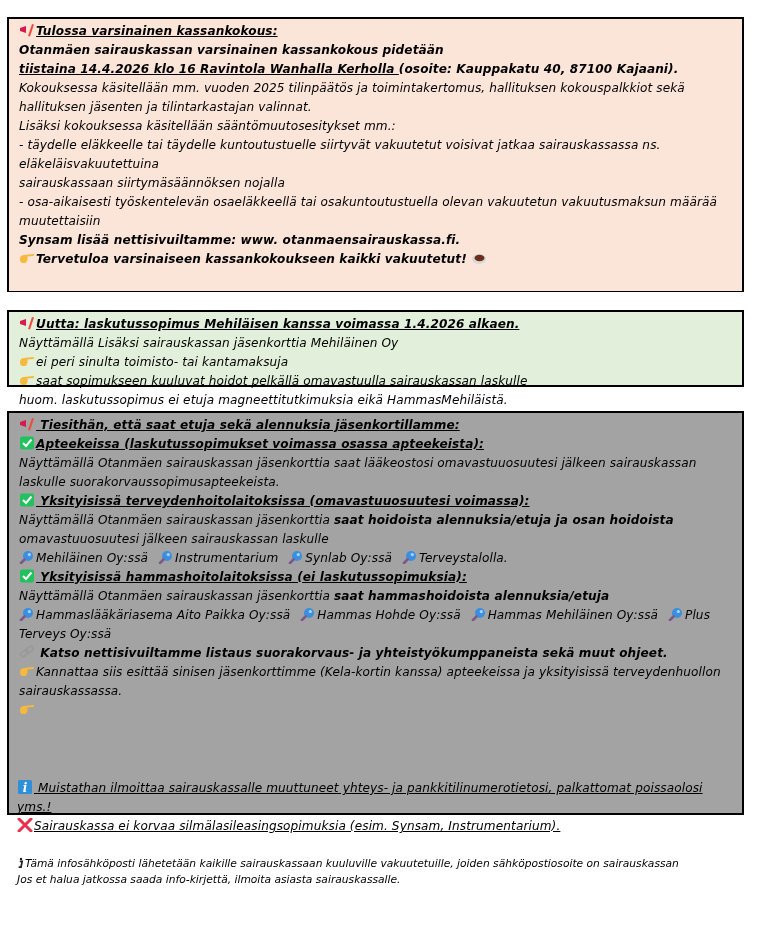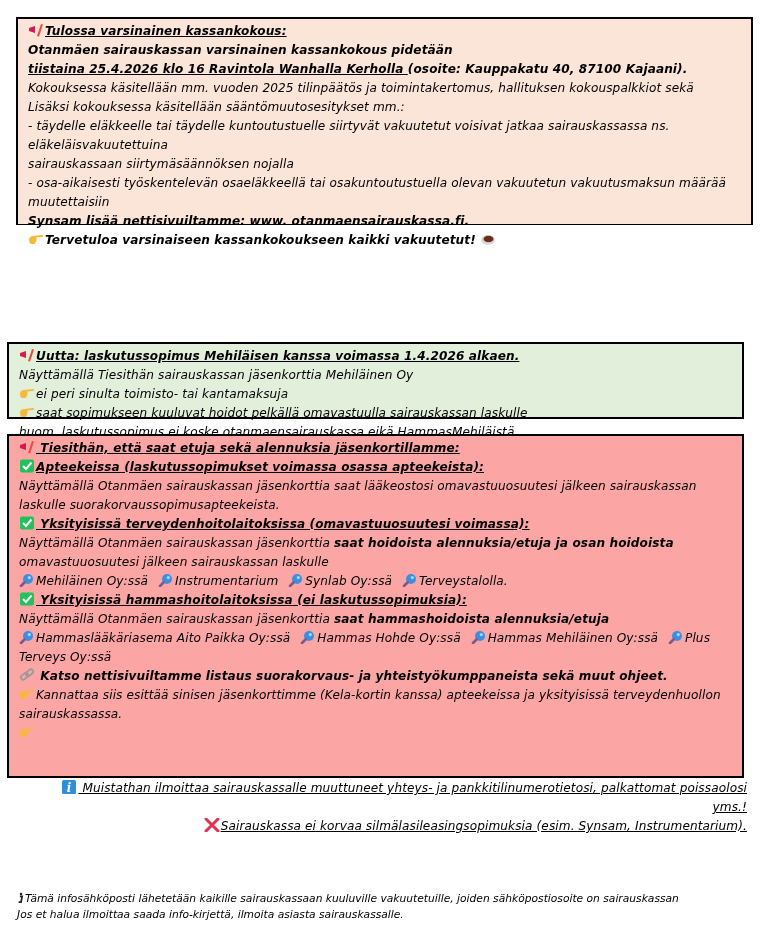--- a/index.html
+++ b/index.html
@@ -1,23 +1,23 @@
 <!DOCTYPE html>
 <html><head>
 <meta charset="utf-8">
 <style>
   html, body { margin:0; padding:0; background:#ffffff; }
   body { width:780px; height:927px; position:relative; overflow:hidden;
          font-family:"DejaVu Sans", "Liberation Sans", sans-serif; color:#000; }
   .page { position:absolute; left:0; top:0; width:780px; }
   .box { position:absolute; left:7px; width:737px; border:2px solid #000; box-sizing:border-box;
          padding:3px 10px 2px 10px; }
-  .box1 { top:17px; height:208px; background:#fbe4d8; border-bottom-width:1px;margin-left:9px; }
-  .box2 { top:310px; height:77px; background:#e2efda;margin-top:32px; }
-  .box3 { top:434px; height:344px; background:#fca5a5; }
+  .box1 { top:17px; height:275px; background:#fbe4d8; border-bottom-width:1px; }
+  .box2 { top:310px; height:77px; background:#e2efda; }
+  .box3 { top:411px; height:404px; background:#a3a3a3; }
   .line { font-size:12.1px; line-height:19px; font-style:italic; white-space:nowrap; letter-spacing:0.1px; }
   .b { font-weight:bold; }
   .u { text-decoration:underline; }
   .ic { display:inline-block; width:16px; height:14px; vertical-align:-2px; margin-right:1px; }
   .spacer { display:inline-block; width:6px; }
   .outside { position:absolute; left:17px; width:730px; }
   .small { font-size:10.7px; line-height:16px; font-style:italic; white-space:nowrap; }
 </style>
 </head>
 <body>
@@ -65,23 +65,24 @@
 <div class="page">
 
   <section class="box box1">
     <div class="line b">
       <svg class="ic">
           <use href="#sym-megaphone"></use>
         </svg><span class="u">Tulossa varsinainen kassankokous:</span>
     </div>
     <div class="line b">Otanmäen sairauskassan varsinainen kassankokous pidetään</div>
     <div class="line b">
-      <span class="u"> tiistaina 25.4.2026 klo 16 Ravintola Wanhalla Kerholla </span><span>(osoite: Kauppakatu 40, 87100 Kajaani).</span>
+      <span class="u"> tiistaina 14.4.2026 klo 16 Ravintola Wanhalla Kerholla </span><span>(osoite: Kauppakatu 40, 87100 Kajaani).</span>
     </div>
     <div class="line">Kokouksessa käsitellään mm. vuoden 2025 tilinpäätös ja toimintakertomus, hallituksen kokouspalkkiot sekä</div>
+    <div class="line">hallituksen jäsenten ja tilintarkastajan valinnat.</div>
     <div class="line">Lisäksi kokouksessa käsitellään sääntömuutosesitykset mm.:</div>
     <div class="line">- täydelle eläkkeelle tai täydelle kuntoutustuelle siirtyvät vakuutetut voisivat jatkaa sairauskassassa ns.</div>
     <div class="line">eläkeläisvakuutettuina</div>
     <div class="line">sairauskassaan  siirtymäsäännöksen nojalla</div>
     <div class="line">- osa-aikaisesti työskentelevän osaeläkkeellä tai osakuntoutustuella olevan vakuutetun vakuutusmaksun määrää</div>
     <div class="line">muutettaisiin</div>
     <div class="line b">Synsam lisää nettisivuiltamme: www. otanmaensairauskassa.fi.</div>
     <div class="line b">
       <svg class="ic">
           <use href="#sym-hand"></use>
@@ -90,32 +91,32 @@
         </svg>
     </div>
   </section>
 
   <section class="box box2">
     <div class="line b">
       <svg class="ic">
           <use href="#sym-megaphone"></use>
         </svg><span class="u">Uutta: laskutussopimus Mehiläisen kanssa voimassa 1.4.2026 alkaen.</span>
     </div>
-    <div class="line">Näyttämällä Tiesithän sairauskassan jäsenkorttia Mehiläinen Oy</div>
+    <div class="line">Näyttämällä Lisäksi sairauskassan jäsenkorttia Mehiläinen Oy</div>
     <div class="line">
       <svg class="ic">
           <use href="#sym-hand"></use>
         </svg><span>ei peri sinulta toimisto- tai kantamaksuja</span>
     </div>
     <div class="line">
       <svg class="ic">
           <use href="#sym-hand"></use>
         </svg><span>saat sopimukseen kuuluvat hoidot pelkällä omavastuulla sairauskassan laskulle</span>
     </div>
-    <div class="line">huom. laskutussopimus ei koske otanmaensairauskassa eikä HammasMehiläistä.</div>
+    <div class="line">huom. laskutussopimus ei etuja magneettitutkimuksia eikä HammasMehiläistä.</div>
   </section>
 
   <section class="box box3">
     <div class="line b">
       <svg class="ic">
           <use href="#sym-megaphone"></use>
         </svg><span class="u"> Tiesithän, että saat etuja sekä alennuksia jäsenkortillamme:</span>
     </div>
     <div class="line b">
       <svg class="ic">
@@ -181,36 +182,36 @@
         </svg><span>Kannattaa siis esittää sinisen jäsenkorttimme (Kela-kortin kanssa) apteekeissa ja yksityisissä terveydenhuollon</span>
     </div>
     <div class="line">sairauskassassa.</div>
     <div class="line">
       <svg class="ic">
           <use href="#sym-hand"></use>
         </svg>
     </div>
   </section>
 
-  <div class="outside" style="top:779px;text-align:right;">
+  <div class="outside" style="top:779px;">
     <div class="line u">
       <svg class="ic">
           <use href="#sym-info"></use>
         </svg><span> Muistathan ilmoittaa sairauskassalle  muuttuneet  yhteys- ja pankkitilinumerotietosi, palkattomat poissaolosi</span>
     </div>
     <div class="line u">yms.!</div>
     <div class="line u">
       <svg class="ic">
           <use href="#sym-cross"></use>
         </svg><span>Sairauskassa ei korvaa silmälasileasingsopimuksia (esim. Synsam, Instrumentarium).</span>
     </div>
   </div>
 
-  <div class="outside" style="top:891px;">
+  <div class="outside" style="top:856px;">
     <div class="small">
       <svg style="width:8px;height:11px;vertical-align:-1px;">
           <use href="#sym-smallinfo"></use>
         </svg><span>Tämä infosähköposti lähetetään kaikille sairauskassaan kuuluville vakuutetuille, joiden sähköpostiosoite on sairauskassan</span>
     </div>
-    <div class="small">Jos et halua ilmoittaa saada info-kirjettä, ilmoita asiasta sairauskassalle.</div>
+    <div class="small">Jos et halua jatkossa saada info-kirjettä, ilmoita asiasta sairauskassalle.</div>
   </div>
 
 </div>
 
 </body></html>

